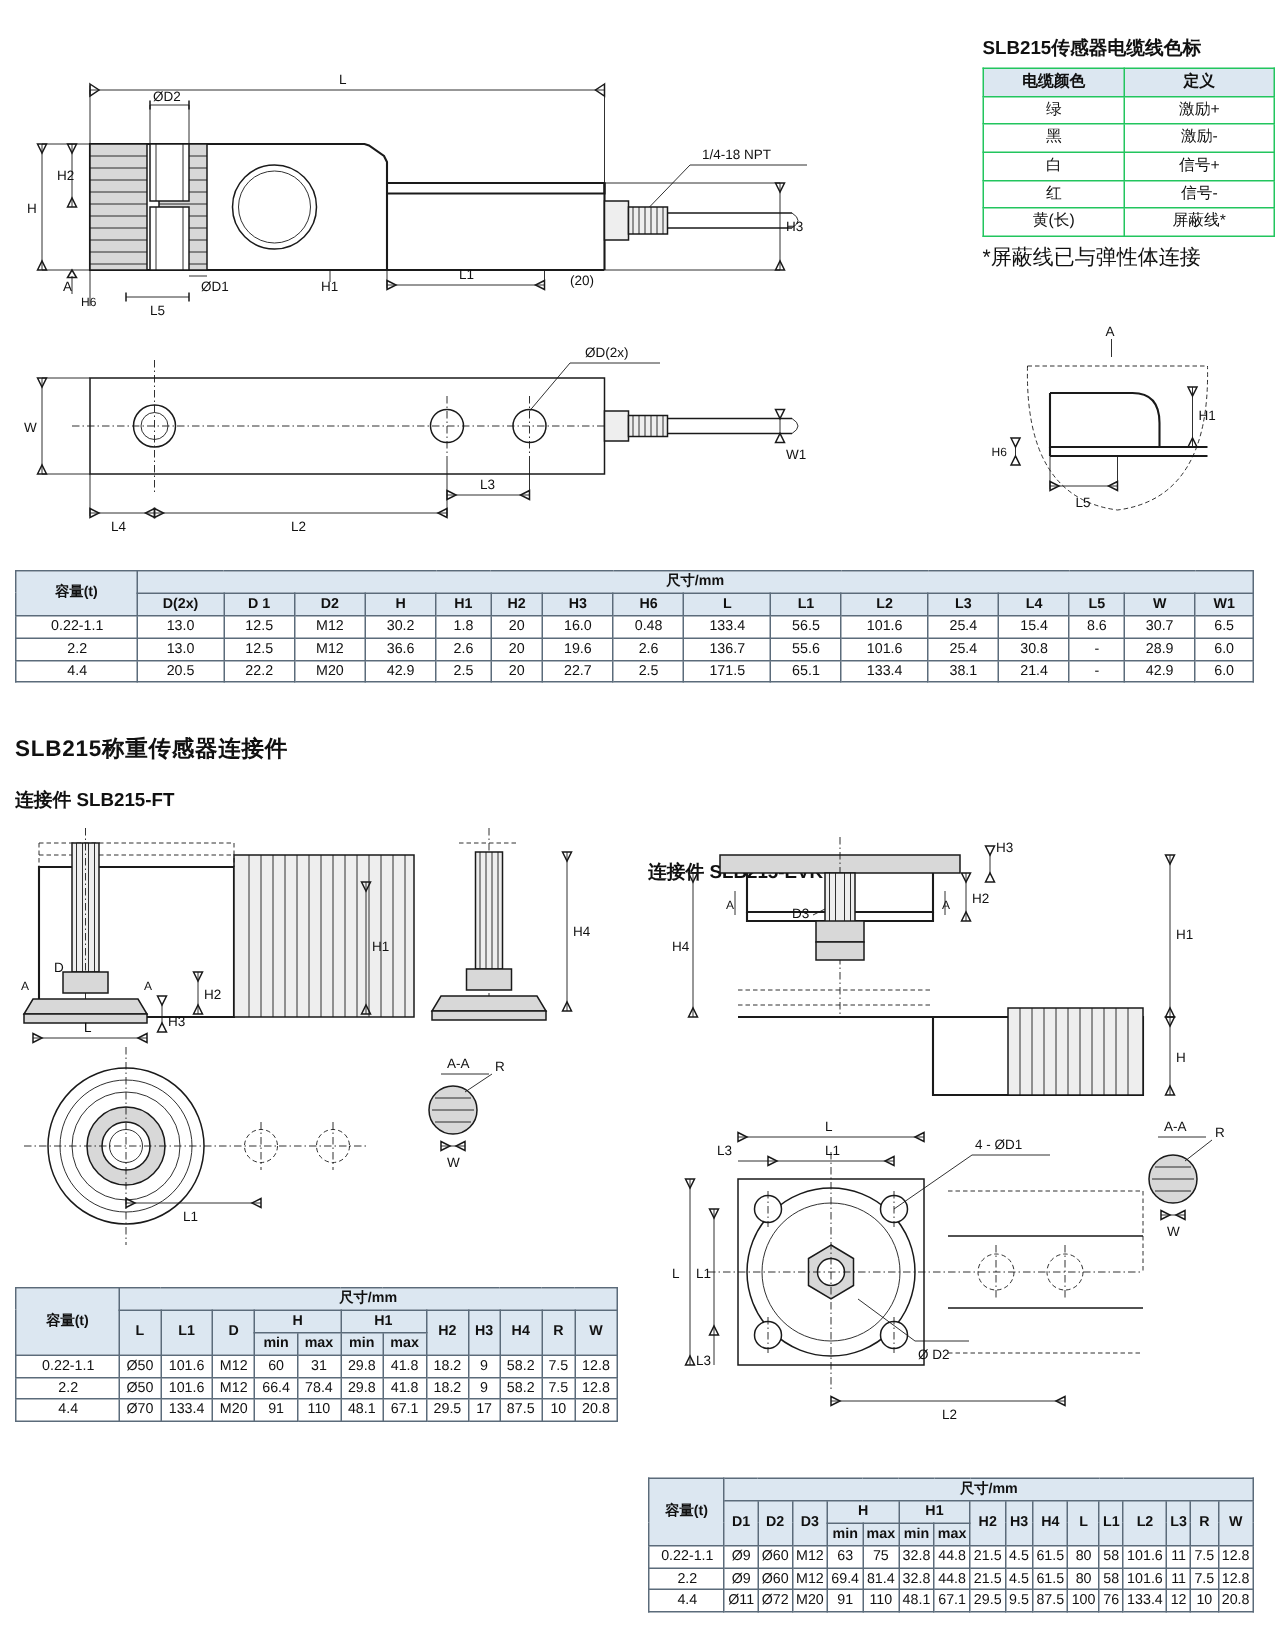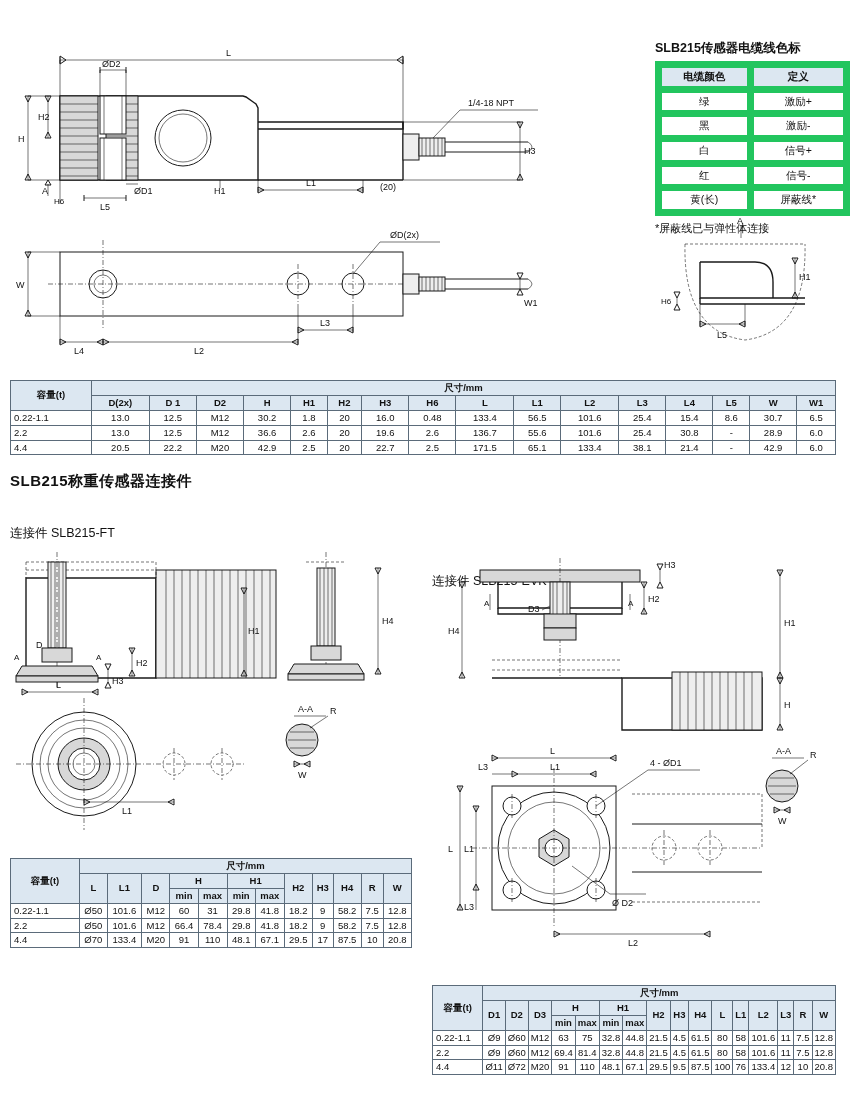--- a/index.html
+++ b/index.html
@@ -11,21 +11,21 @@
     position:relative;
     overflow:hidden;
   }
   .page{position:relative;width:850px;height:1099px;}
   .abs{position:absolute;}
 
   h1.sec{
     font-size:15px;font-weight:bold;margin:0;letter-spacing:.5px;
   }
   h2.sub{
-    font-size:12.5px;font-weight:normal;margin:0;
+    font-size:12.5px;font-weight:bold;margin:0;
   }
 
   
   table.spec{
     border-collapse:collapse;
     font-size:9.5px;
     background:#fff;
   }
   table.spec th, table.spec td{
     border:1px solid #5b6b7a;
@@ -33,37 +33,37 @@
     padding:1px 2px;
     white-space:nowrap;
     font-weight:normal;
     line-height:1.25;
   }
   table.spec thead th{
     background:#dce7f1;
     font-weight:bold;
   }
   table.spec td.rowhead{
-    text-align:left;padding-left:3px;
+    text-align:center;padding-left:3px;
   }
 
   table.cable{
     border-collapse:collapse;
     font-size:10.5px;
   }
   table.cable th,table.cable td{
-    border:7px solid #22c55e;
+    border:1px solid #22c55e;
     text-align:center;
     padding:2px 6px;
     font-weight:normal;
     line-height:1.3;
   }
   table.cable thead th{background:#dce7f1;font-weight:bold;}
 
-  .note{font-size:11px;}
+  .note{font-size:14px;}
 
   
   .dwg{position:absolute;}
   svg{display:block;}
   .ln{stroke:#1a1a1a;stroke-width:1;fill:none;}
   .ln2{stroke:#1a1a1a;stroke-width:1.4;fill:none;}
   .thin{stroke:#1a1a1a;stroke-width:.6;fill:none;}
   .dash{stroke:#1a1a1a;stroke-width:.6;fill:none;stroke-dasharray:5 2 1 2;}
   .hid{stroke:#1a1a1a;stroke-width:.6;fill:none;stroke-dasharray:3 2;}
   .fillgrey{fill:#d8d8d8;stroke:#1a1a1a;stroke-width:1;}
@@ -71,21 +71,21 @@
   .white{fill:#ffffff;stroke:#1a1a1a;stroke-width:1;}
   text.lbl{font-family:"Liberation Sans",sans-serif;font-size:9px;fill:#111;}
   text.lbl.sm{font-size:8px;}
 </style>
 </head>
 <body>
 
 <div class="page">
 
 
-  <div class="abs" style="left:655px;top:40px;">
+  <div class="abs" style="left:655px;top:24px;">
     <div style="font-size:12.5px;font-weight:bold;margin-bottom:4px;">SLB215传感器电缆线色标</div>
     <table class="cable">
       <thead>
         <tr>
           <th style="width:82px">电缆颜色</th>
           <th style="width:88px">定义</th>
         </tr>
       </thead>
       <tbody>
         <tr>
@@ -417,21 +417,21 @@
           <td>38.1</td>
           <td>21.4</td>
           <td>-</td>
           <td>42.9</td>
           <td>6.0</td>
         </tr>
       </tbody>
     </table>
   </div>
 
-  <h1 class="sec abs" style="left:10px;top:472px;">SLB215称重传感器连接件</h1>
+  <h1 class="sec abs" style="left:10px;top:490px;">SLB215称重传感器连接件</h1>
 
   <h2 class="sub abs" style="left:10px;top:525px;">连接件 SLB215-FT</h2>
   <h2 class="sub abs" style="left:432px;top:525px;margin-top:48px;">连接件 SLB215-EVK</h2>
 
   <div class="dwg" style="left:6px;top:548px;">
     <svg width="420" height="300" viewBox="0 0 420 300">
 
       <path class="ln2" d="M20 30 L150 30 L150 130 L20 130 Z"></path>
       <path class="ln" d="M150 30 L150 130"></path>
 

